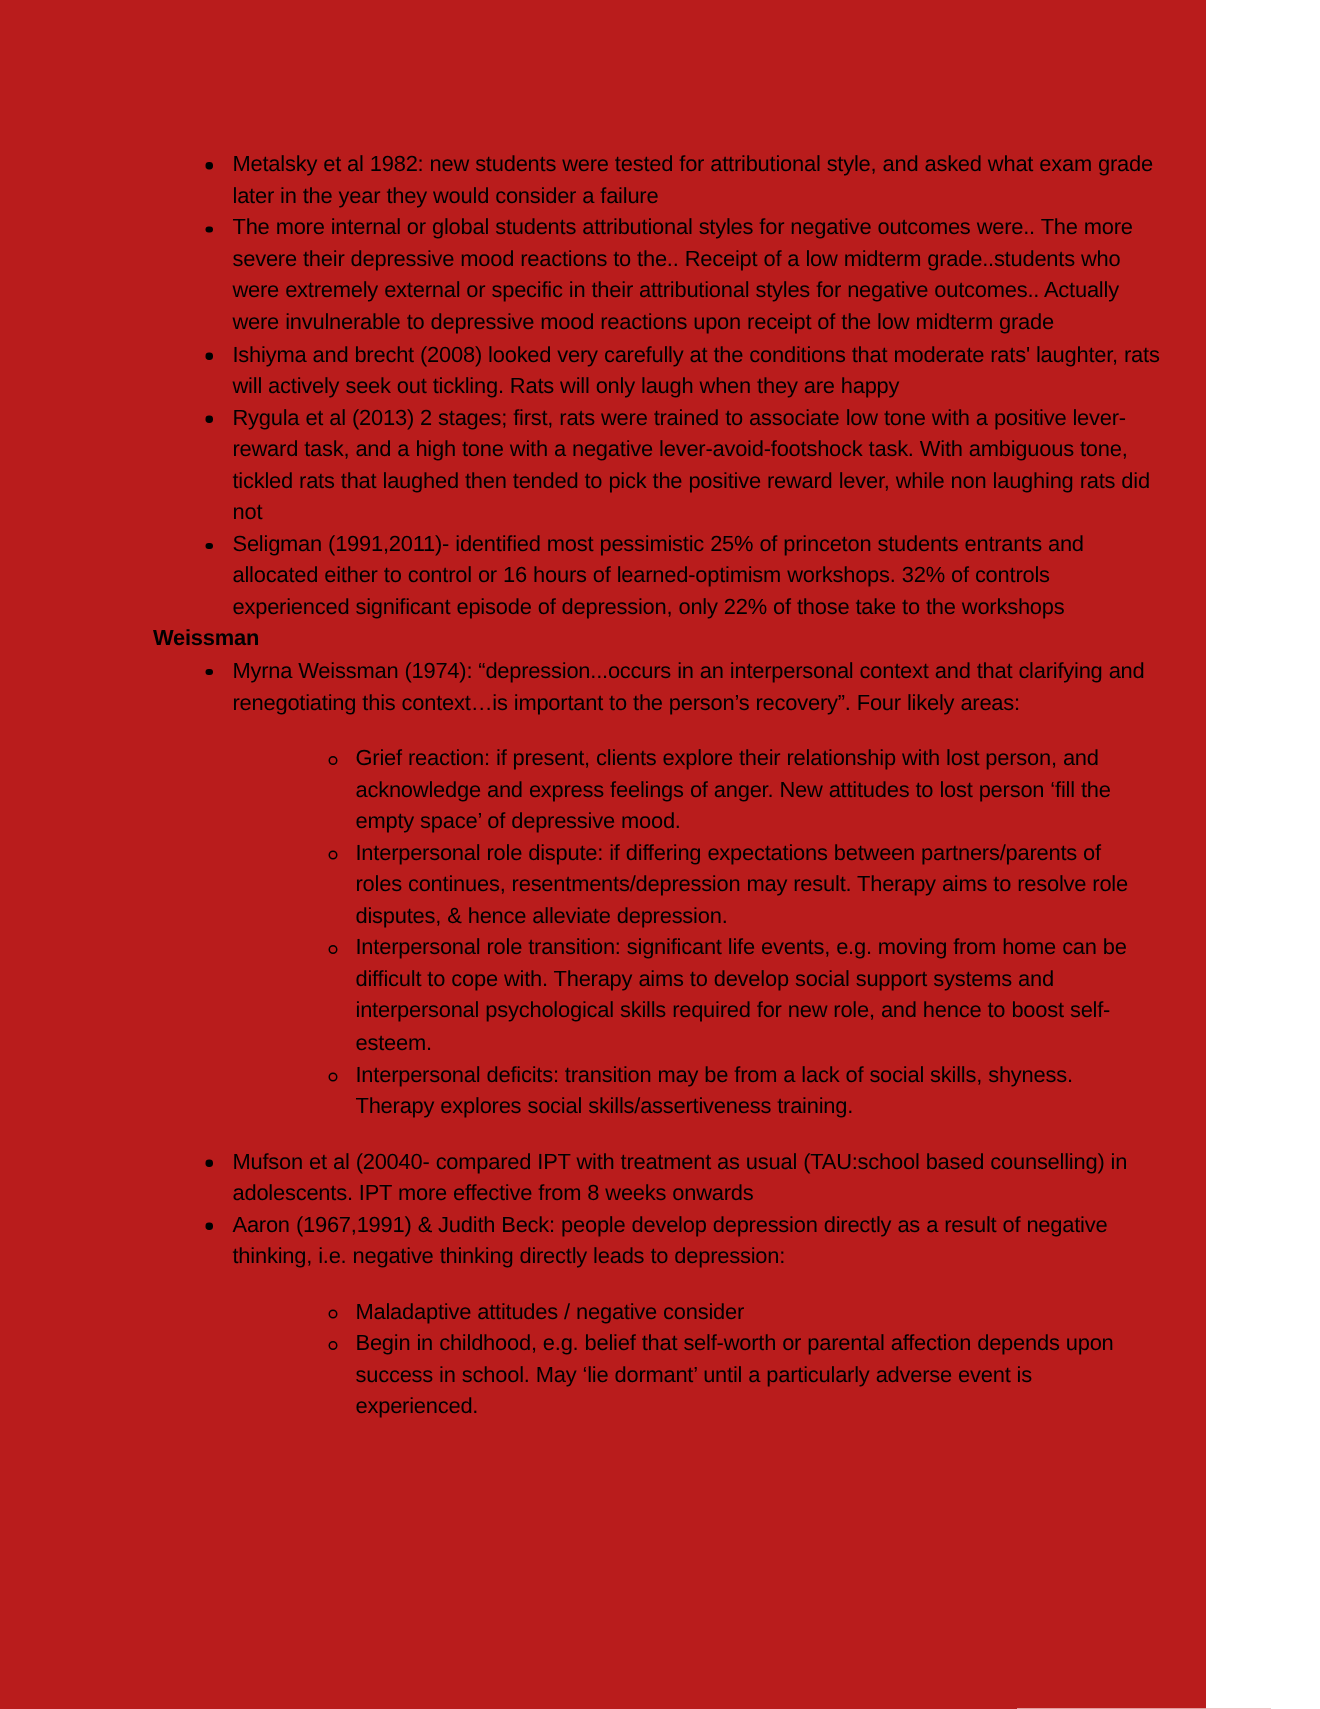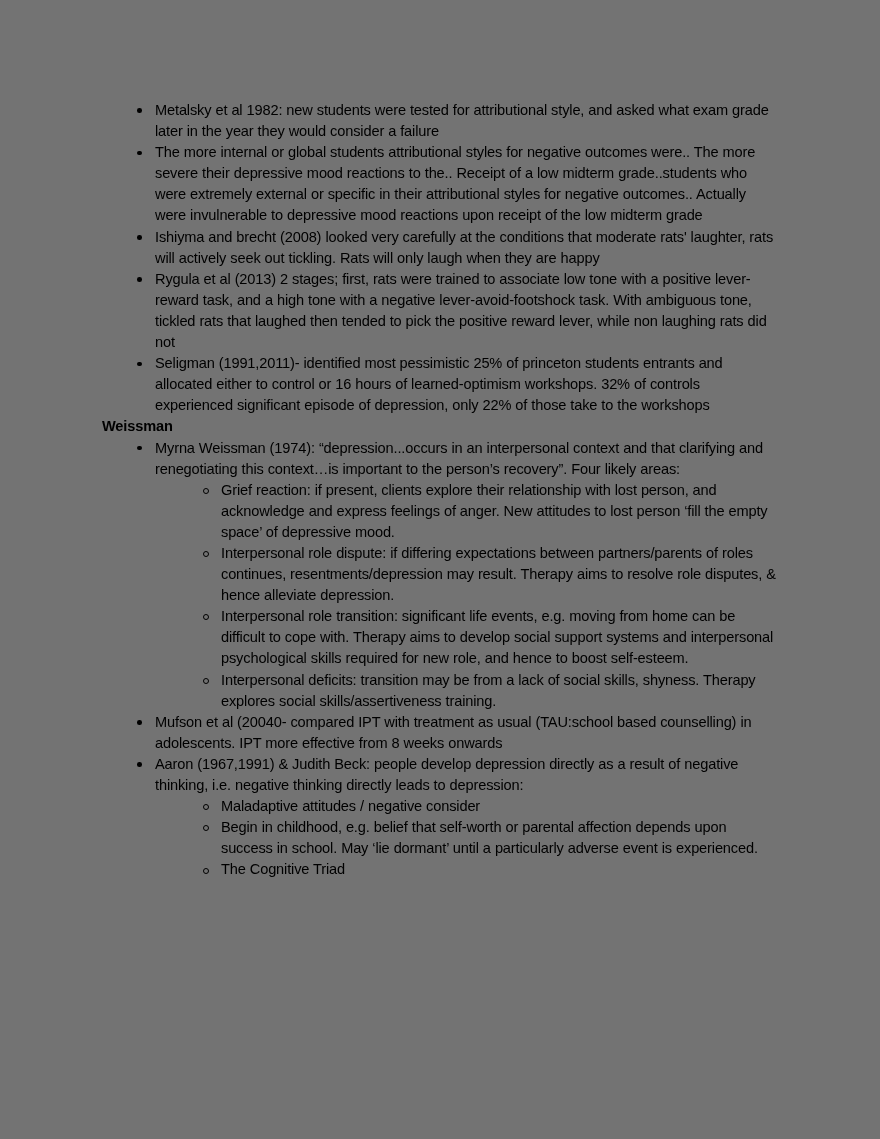--- a/index.html
+++ b/index.html
@@ -11,23 +11,23 @@
   body {
     width: 880px;
     height: 1139px;
     font-family: "Liberation Sans", sans-serif;
     color: #000000;
     -webkit-font-smoothing: antialiased;
   }
 
   .page {
     position: relative;
-    width: 880px;
+    width: 804px;
     height: 1139px;
-    background: #737373;
+    background: #b91c1c;
     box-sizing: border-box;
     padding: 100px 102px 0 102px;
     overflow: hidden;
   }
 
   .doc-body {
     width: 676px;
   }
 
   
@@ -88,21 +88,21 @@
   .section-heading {
     font-size: 14.6px;
     line-height: 21.1px;
     font-weight: bold;
     margin: 0;
     padding: 0;
     letter-spacing: -0.01em;
   }
 
   .nested-wrap {
-    margin: 0;
+    margin: 16px;
     padding: 0;
   }
 </style>
 </head>
 <body>
 
 <div class="page">
   <div class="doc-body">
 
     <ul class="level-1">
@@ -151,22 +151,19 @@
       <li class="bullet solid">
         <span>Aaron (1967,1991) &amp; Judith Beck: people develop depression directly as a result of negative thinking, i.e. negative thinking directly leads to depression:</span>
         <div class="nested-wrap">
           <ul class="level-2">
             <li class="bullet hollow">
               <span>Maladaptive attitudes / negative consider</span>
             </li>
             <li class="bullet hollow">
               <span>Begin in childhood, e.g. belief that self-worth or parental affection depends upon success in school. May ‘lie dormant’ until a particularly adverse event is experienced.</span>
             </li>
-            <li class="bullet hollow">
-              <span>The Cognitive Triad</span>
-            </li>
           </ul>
         </div>
       </li>
     </ul>
 
   </div>
 </div>
 
 </body></html>

